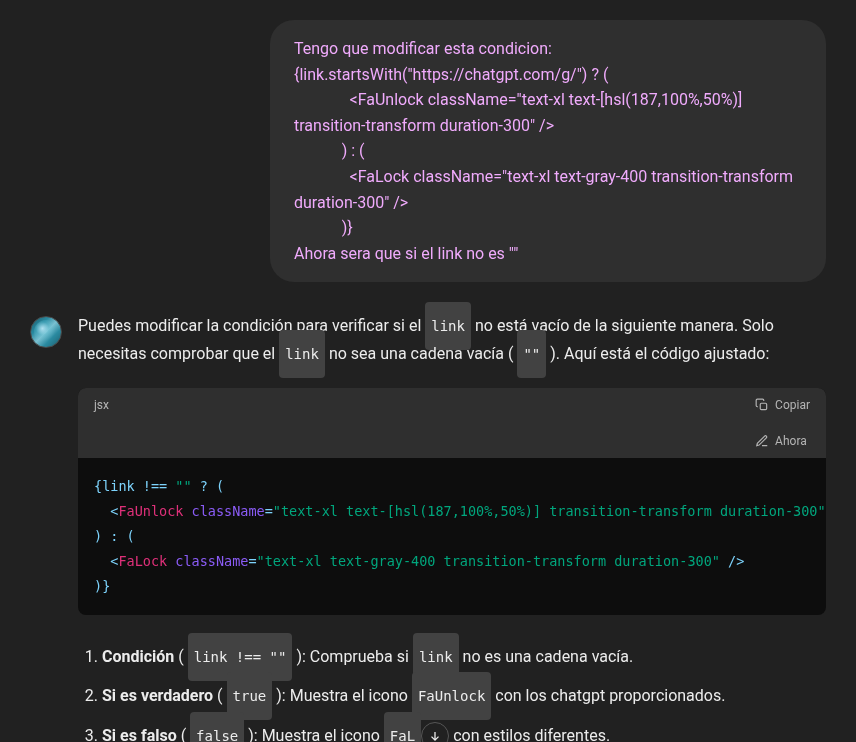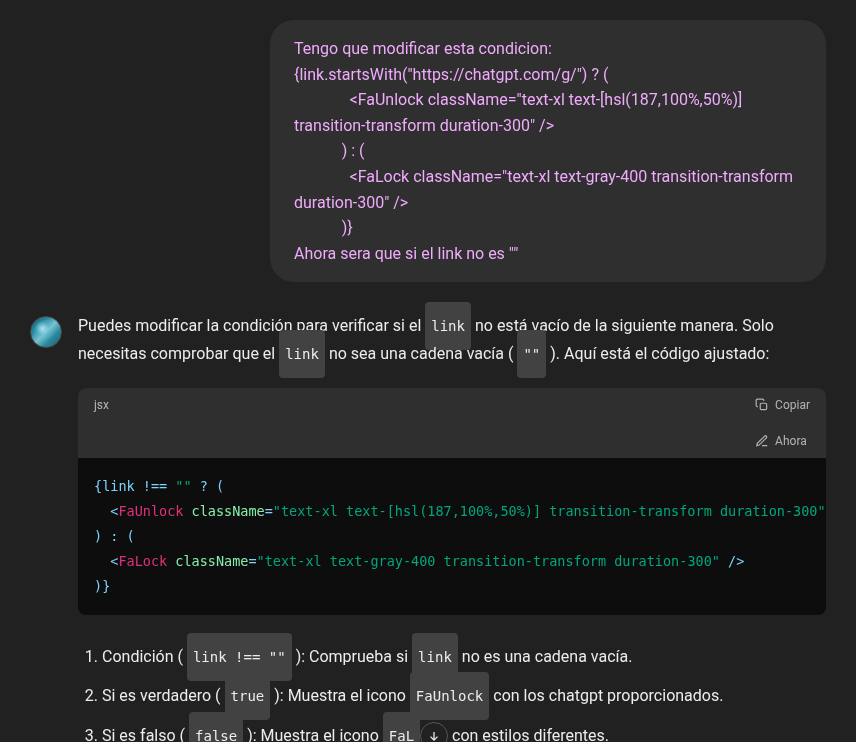--- a/index.html
+++ b/index.html
@@ -77,26 +77,26 @@
     font-size: 13.5px;
     line-height: 1.85;
     overflow-x: auto;
     white-space: pre;
   }
   .code-body::-webkit-scrollbar { height: 10px; }
   .code-body::-webkit-scrollbar-track { background: #0d0d0d; }
   .code-body::-webkit-scrollbar-thumb { background: #5a5a5a; border-radius: 2px; }
   .tok-w { color: #7dd3fc; }
   .tok-pink { color: #df3079; }
-  .tok-attr { color: #86efac; }
+  .tok-attr { color: #8b5cf6; }
   .tok-str { color: #00a67d; }
   .heading { font-size: 20px; font-weight: 700; margin-bottom: 16px; }
   .num-list { padding-left: 24px; }
   .num-list li { margin-bottom: 12px; line-height: 1.7; }
-  .bold { font-weight: 400; }
+  .bold { font-weight: 700; }
   .scroll-btn {
     position: relative;
     display: inline-flex;
     width: 28px; height: 28px;
     border: 1px solid #565656;
     border-radius: 50%;
     background: #212121;
     align-items: center;
     justify-content: center;
     vertical-align: middle;

